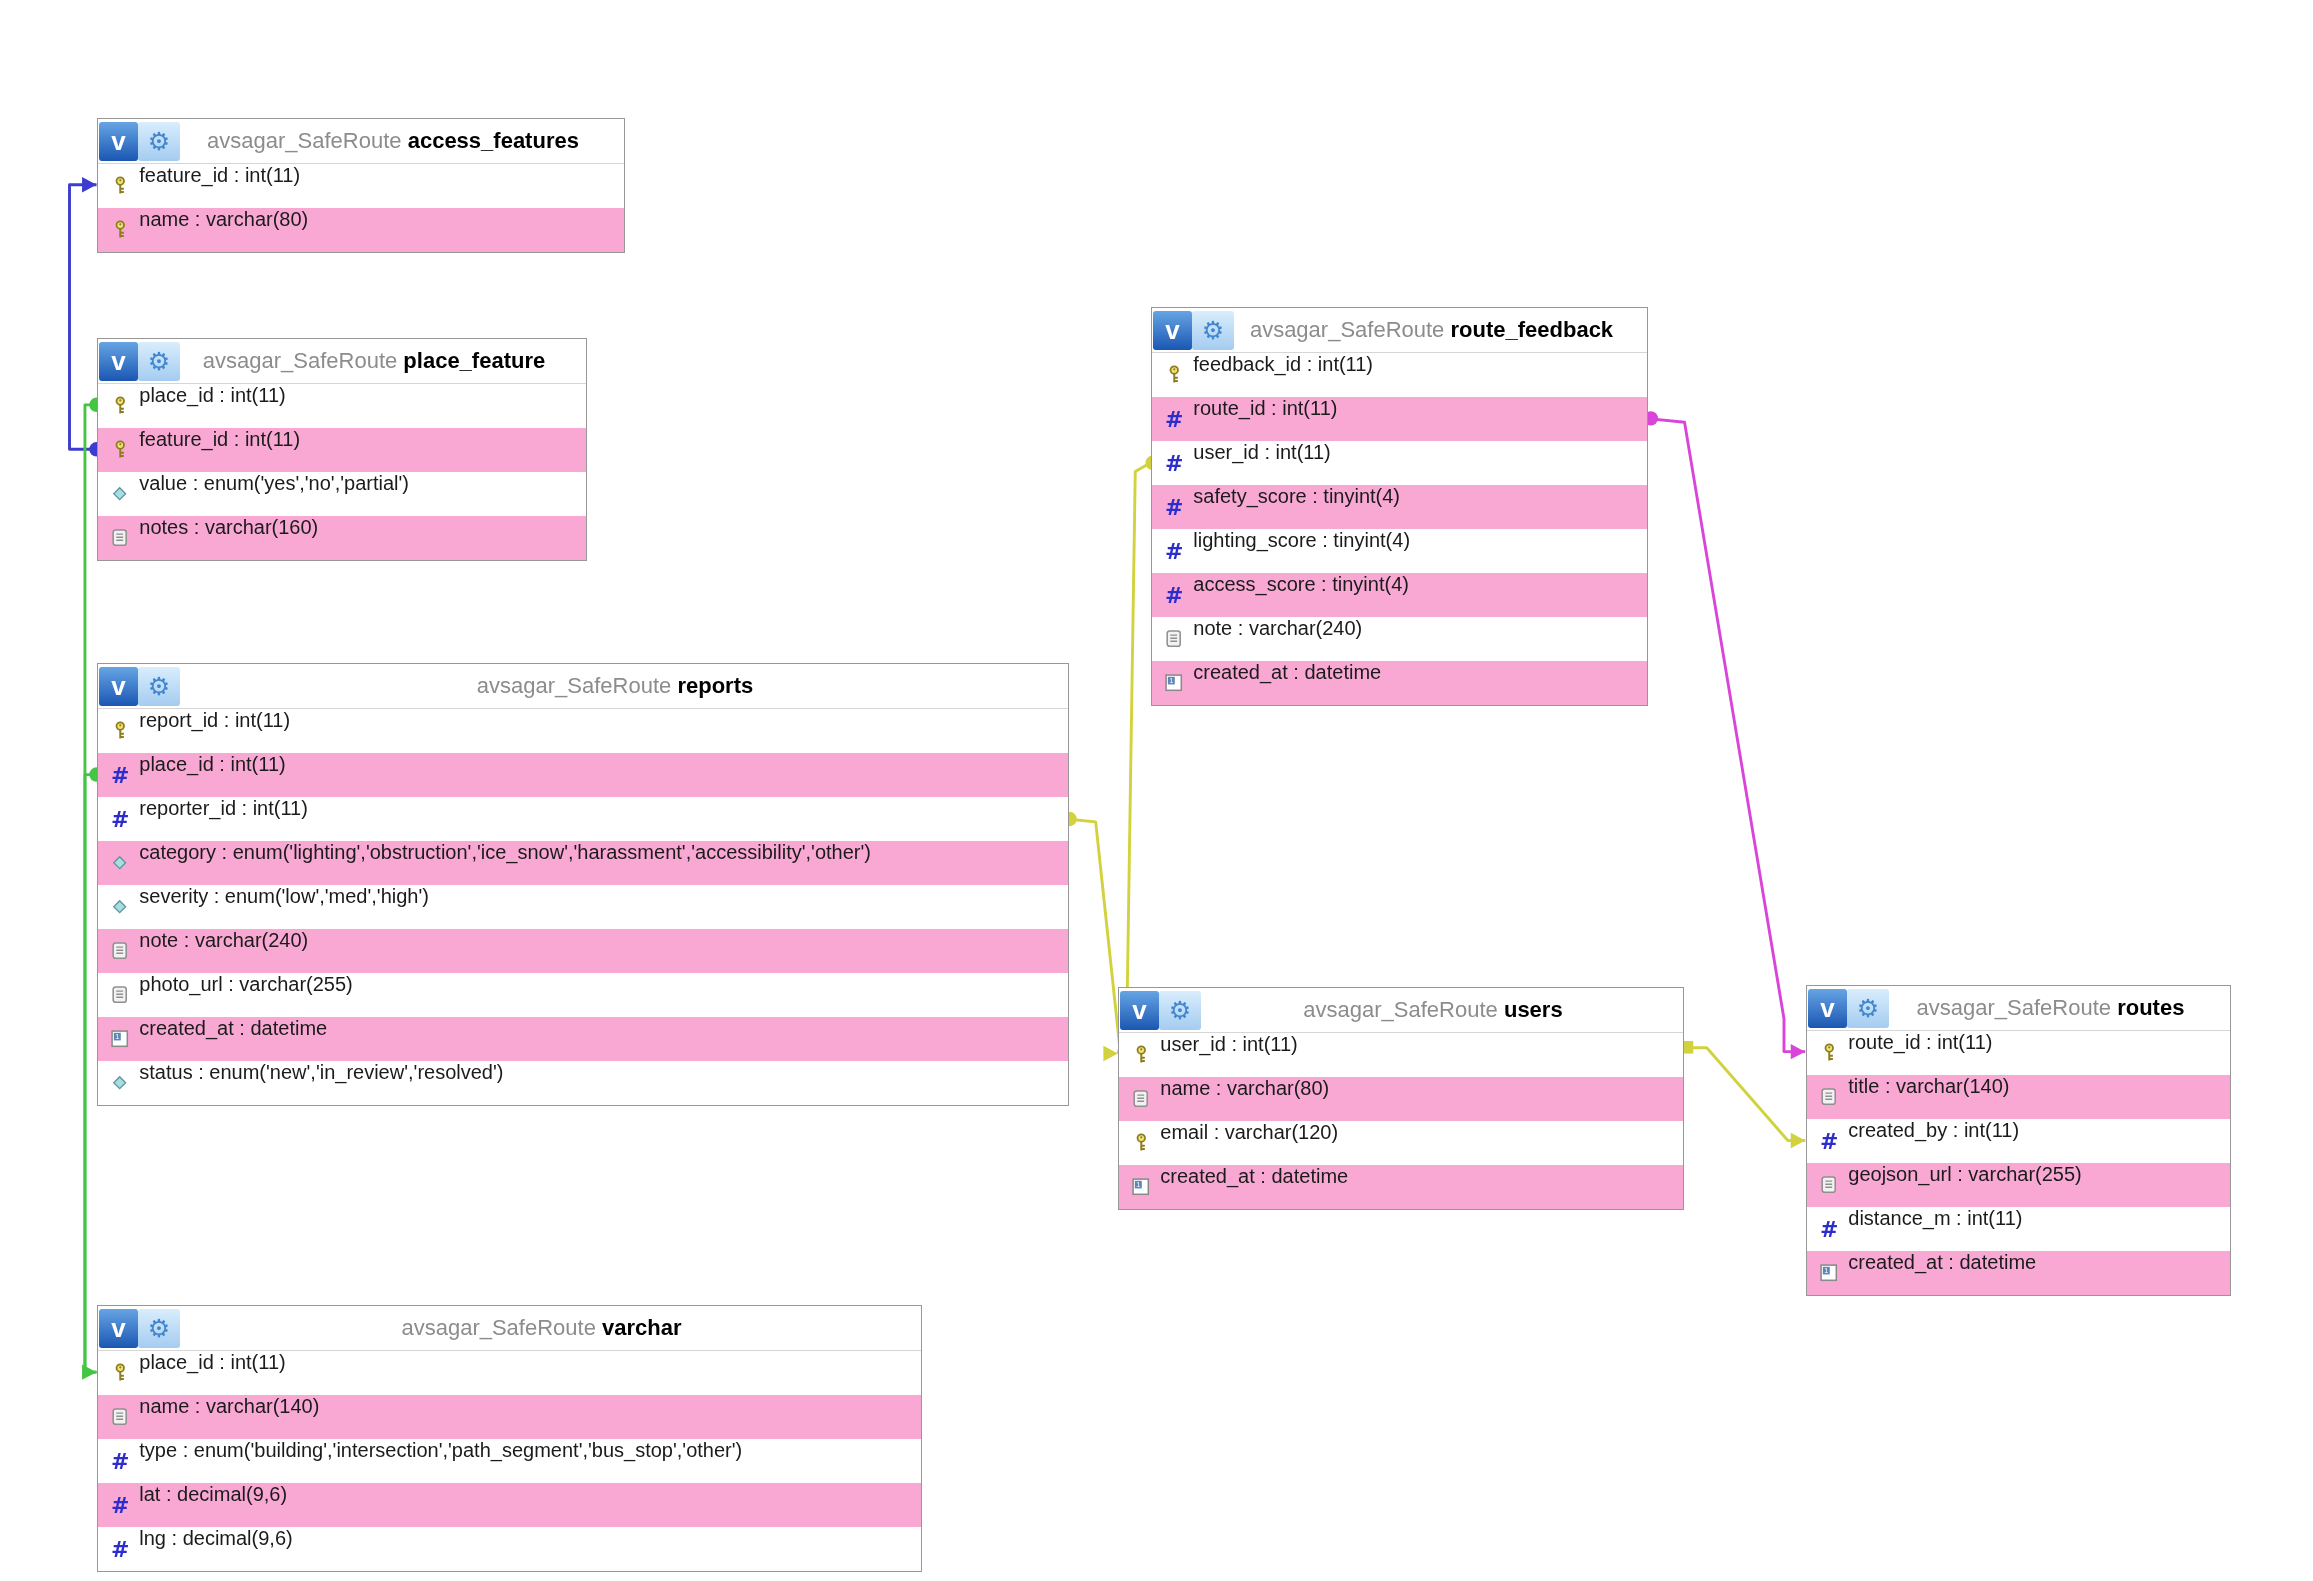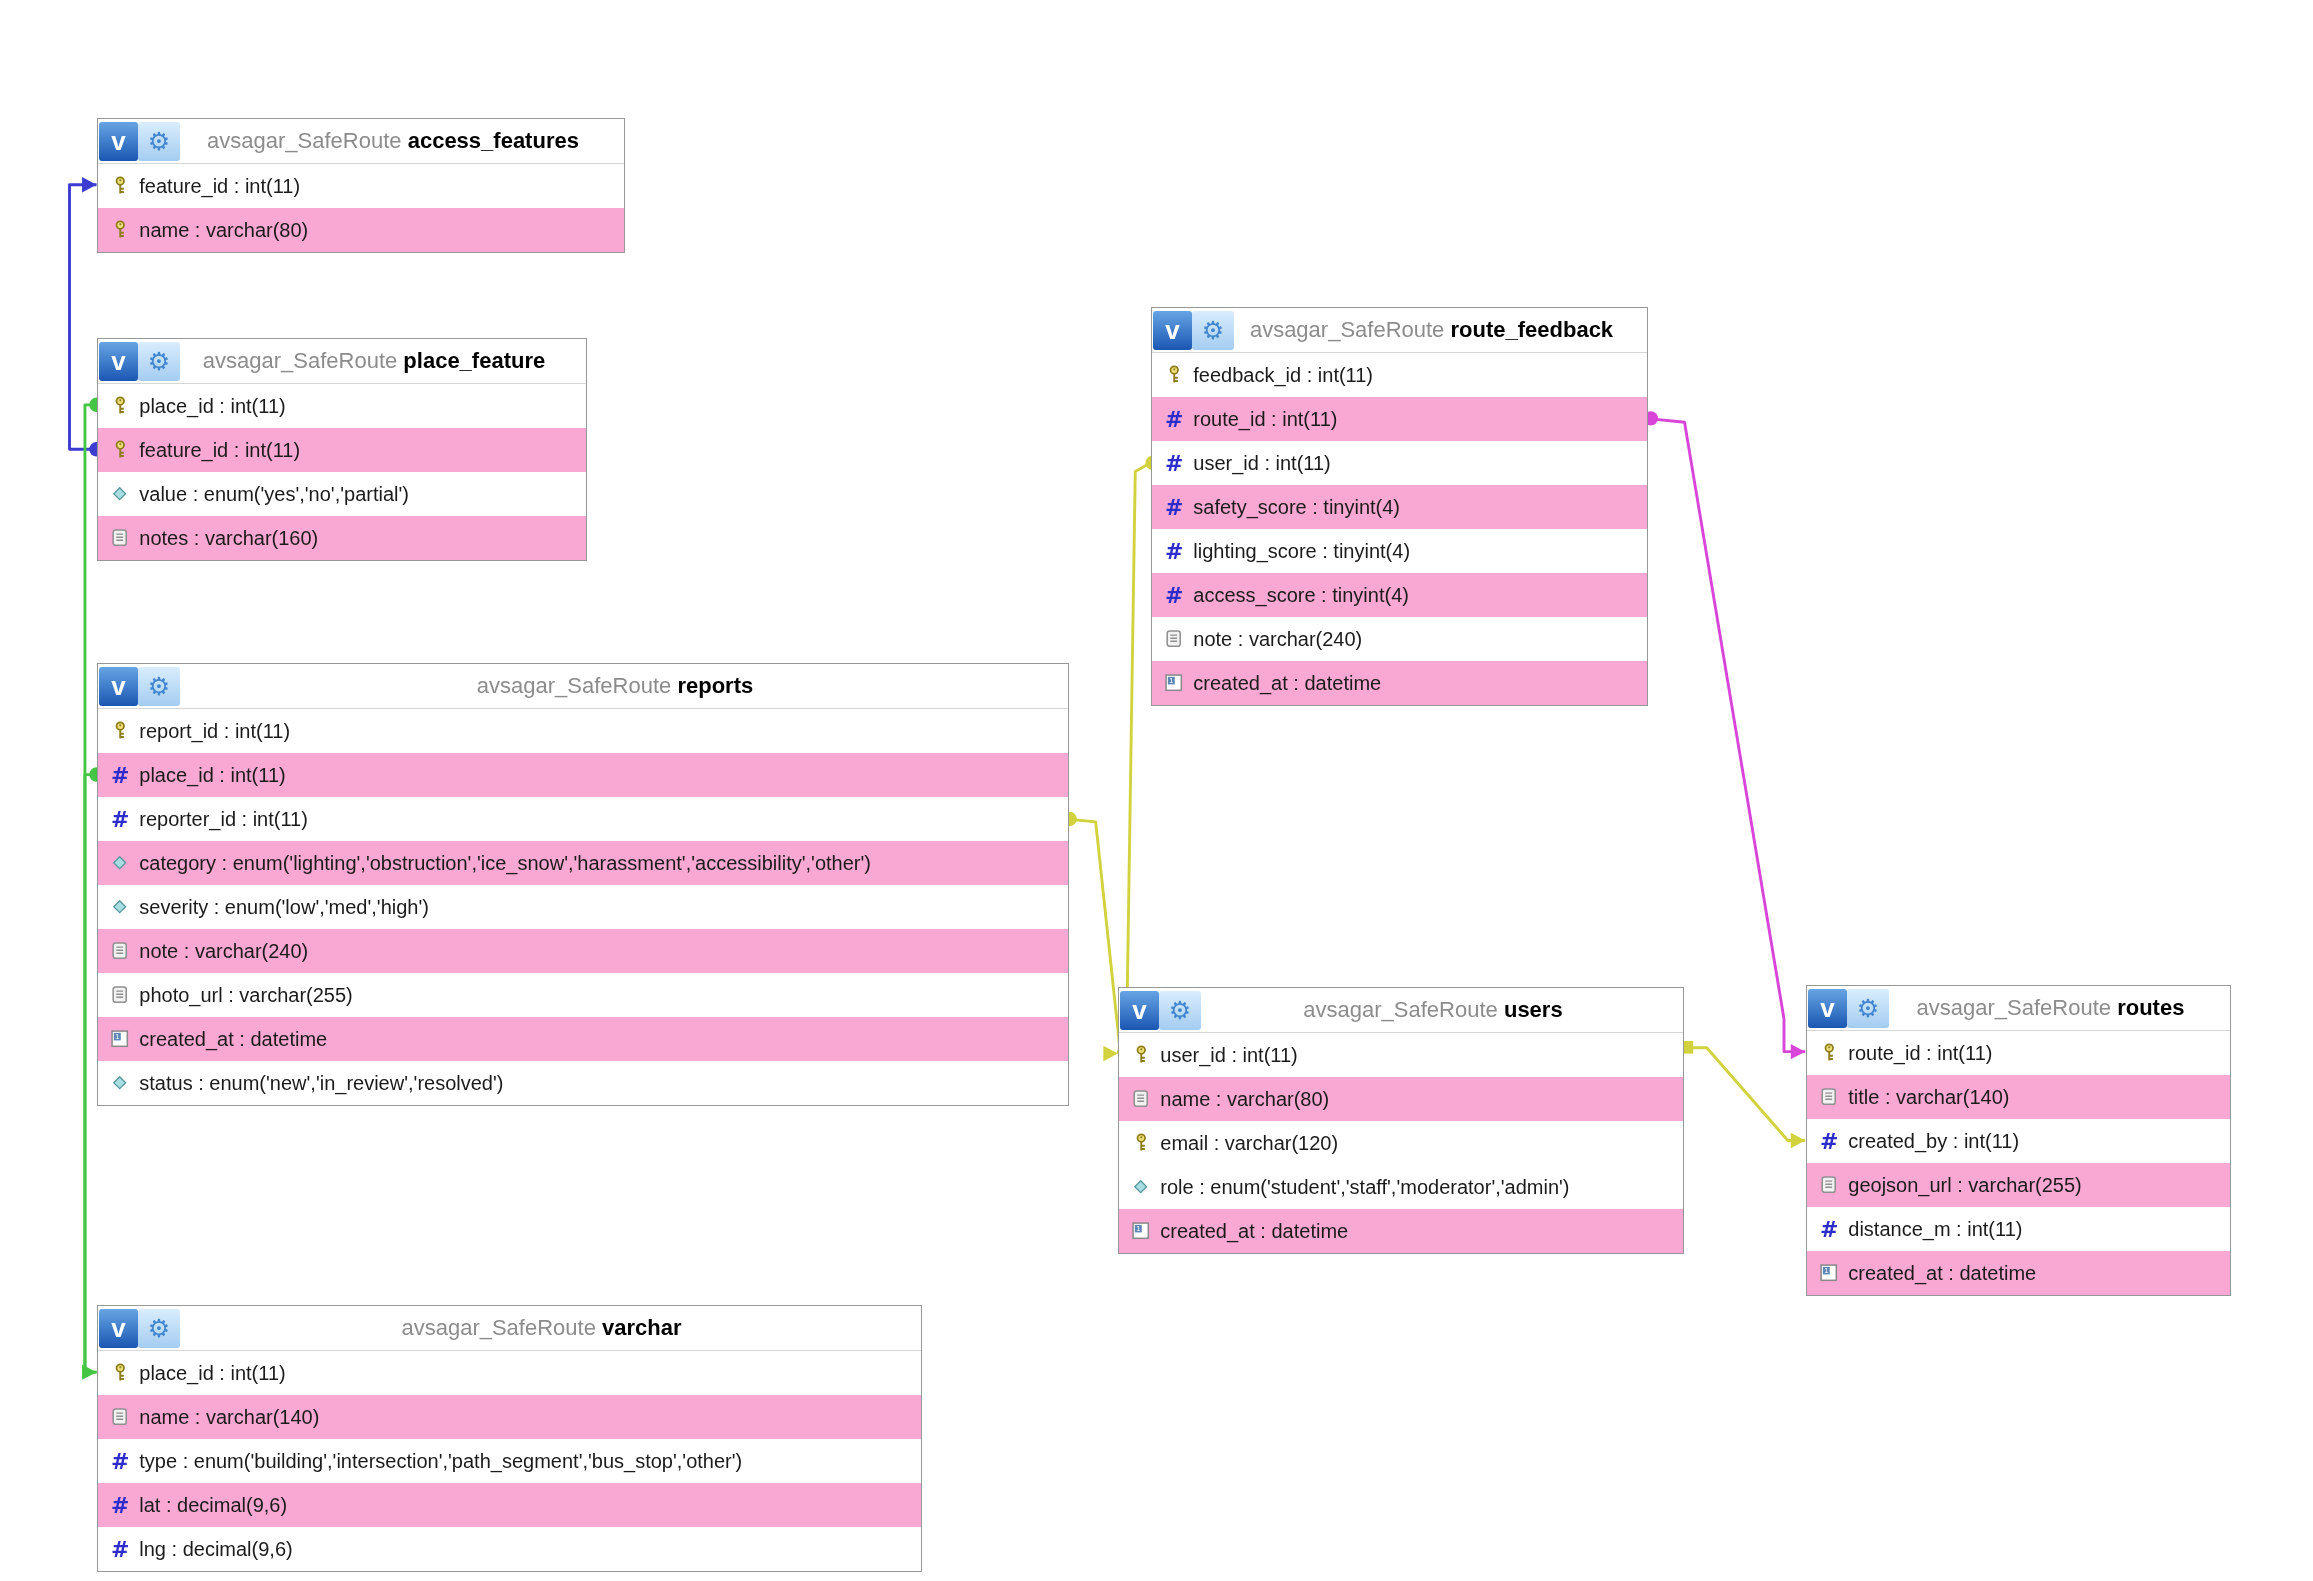--- a/index.html
+++ b/index.html
@@ -13,21 +13,21 @@
         background:linear-gradient(180deg,#66a4e4 0%,#1b57b2 100%);
         color:#fff;font-weight:bold;font-size:26px;display:flex;align-items:center;
         justify-content:center;border-radius:2.9px;cursor:pointer;}
   .gear{width:42px;height:39px;margin:1px 0;flex:0 0 42px;
         background:linear-gradient(180deg,#d9edfd 0%,#a4ccf0 100%);
         color:#4186cf;font-size:25px;display:flex;align-items:center;
         justify-content:center;border-radius:2.9px;cursor:pointer;}
   .ttl{position:absolute;left:85px;right:21px;text-align:center;font-size:22px;
        color:#8c8c8c;white-space:nowrap;overflow:hidden;}
   .ttl b{color:#000;}
-  .col{height:44px;display:flex;align-items:center;gap:8.7px;padding:0 11.6px;
+  .col{height:44px;display:flex;gap:8.7px;padding:0 11.6px;
        font-size:20px;color:#1b1b1b;background:#fff;white-space:nowrap;}
   .col.alt{background:#f9a8d4;}
   .icn{width:21px;flex:0 0 21px;display:flex;align-items:center;justify-content:center;}
   span.icn.hash{color:#2d2dcc;font-weight:bold;font-size:22px;
                 font-family:"DejaVu Sans",sans-serif;}
   
   #t-access_features{left:97px;top:118px;width:526px;}
   #t-place_feature  {left:97px;top:338px;width:488px;}
   #t-reports        {left:97px;top:663px;width:970px;}
   #t-route_feedback {left:1151px;top:307px;width:495px;}
@@ -292,28 +292,20 @@
       <div class="col">
         <span class="icn">
           <svg width="14.5" height="19.3" viewBox="0 0 12 16">
             <circle cx="6" cy="4.2" r="3.1" fill="#efe27a" stroke="#8e7d1c" stroke-width="1.5"></circle>
             <circle cx="6" cy="3.6" r="0.9" fill="#8e7d1c"></circle>
             <path d="M6 7.3 L6 14.6 M6 10.6 h3 M6 13.2 h3" stroke="#8e7d1c" stroke-width="1.6" fill="none"></path>
           </svg>
         </span>
         <span class="ctext">email : varchar(120)</span>
       </div>
-      <div class="col">
-        <span class="icn">
-          <svg width="15.4" height="15.4" viewBox="0 0 14 14">
-            <rect x="3.2" y="3.2" width="7.6" height="7.6" transform="rotate(45 7 7)" fill="#a8dde2" stroke="#58979e" stroke-width="1.2"></rect>
-          </svg>
-        </span>
-        <span class="ctext">role : enum('student','staff','moderator','admin')</span>
-      </div>
       <div class="col alt">
         <span class="icn">
           <svg width="17.4" height="17.4" viewBox="0 0 16 16" style="font-size:21px">
             <rect x="1" y="1" width="14" height="14" fill="#fff" stroke="#8a8a8a" stroke-width="1.4"></rect>
             <rect x="2.6" y="2.6" width="6.4" height="7" fill="#5f87b5"></rect>
             <text x="4" y="8.4" font-size="6.8" fill="#fff" font-family="sans-serif">1</text>
           </svg>
         </span>
         <span class="ctext">created_at : datetime</span>
       </div>

